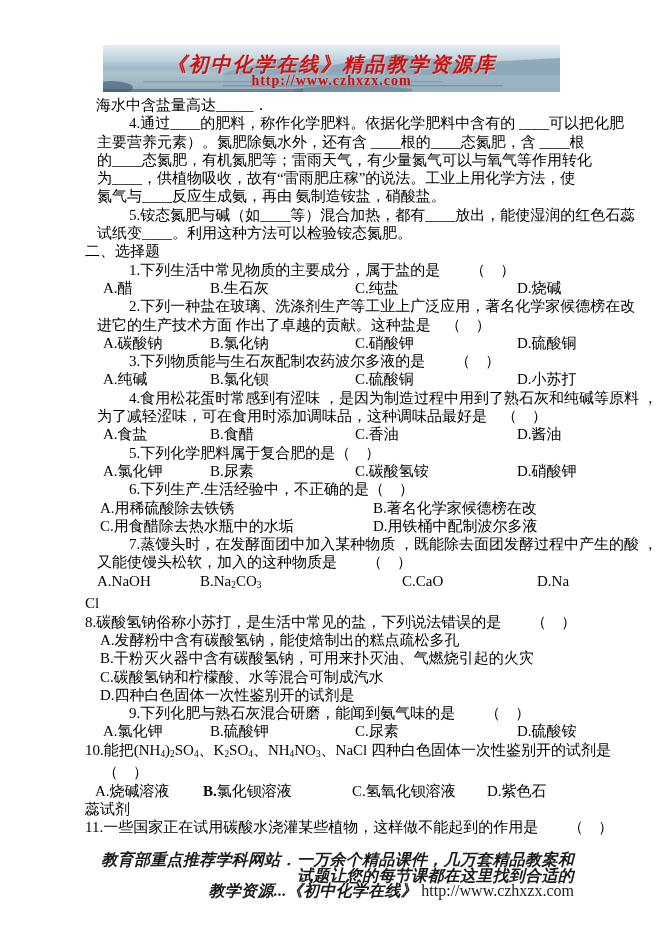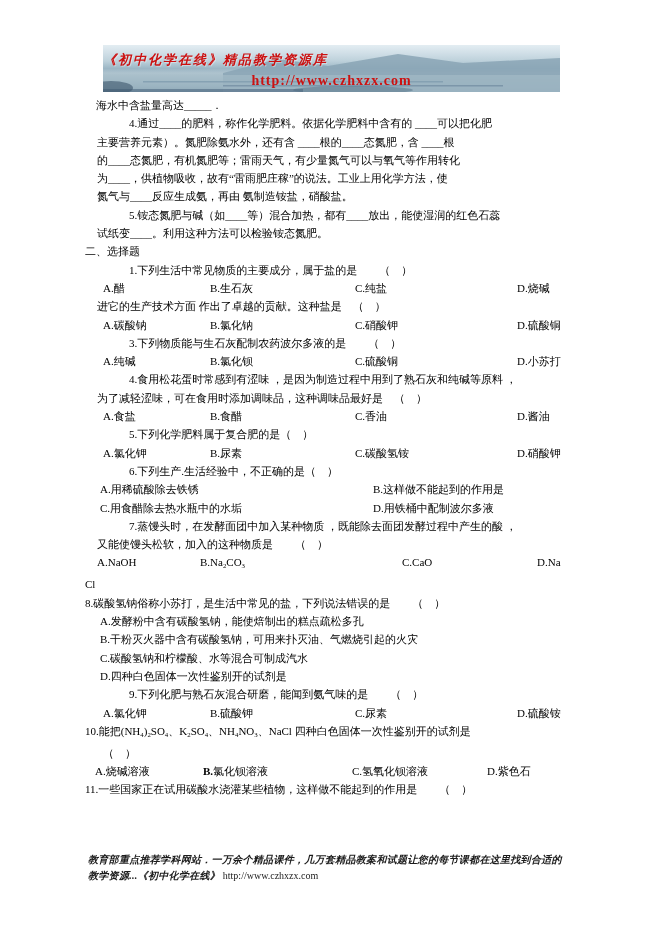--- a/index.html
+++ b/index.html
@@ -3,41 +3,41 @@
 <meta charset="utf-8">
 <style>
   html,body{margin:0;padding:0;background:#888;}
   .page{position:relative;width:661px;height:935px;background:#ffffff;overflow:hidden;
         font-family:"Liberation Serif","DejaVu Serif",serif;color:#000;}
   
   .banner{position:absolute;left:103px;top:45px;width:457px;height:47px;overflow:hidden;
           background:linear-gradient(180deg,#e3edf2 0%,#d2e0e8 16%,#bdd1db 34%,#9cb6c5 50%,
                      #aec3ce 60%,#9db6c3 74%,#8aa6b6 88%,#7292a5 100%);}
   .banner svg{position:absolute;left:0;top:0;width:100%;height:100%;}
-  .banner-title{position:absolute;left:0;top:6px;width:100%;text-align:left;
-          font-weight:bold;font-style:italic;font-size:13px;letter-spacing:2px;
+  .banner-title{position:absolute;left:0;top:6px;width:100%;text-align:center;
+          font-weight:bold;font-style:italic;font-size:20px;letter-spacing:2px;
           text-shadow:1px 1px 0 rgba(255,255,255,0.35);}
   .banner-url{position:absolute;left:0;top:28px;width:100%;text-align:center;
           font-weight:bold;font-size:14px;letter-spacing:1px;}
   
-  .content{position:absolute;left:85px;top:96px;width:494px;font-size:11px;line-height:18.3px;}
+  .content{position:absolute;left:85px;top:96px;width:494px;font-size:15px;line-height:18.3px;}
   .ln{white-space:nowrap;}
   .ind{padding-left:11px;}
   .q{padding-left:4px;margin-left:40px;}
   .cont{padding-left:12px;}
   .paren{padding-left:18px;}
   .optline{padding-left:15px;}
   .opts4{display:grid;grid-template-columns:107px 145px 162px auto;padding-left:18px;}
   .opts4b{display:grid;grid-template-columns:103px 202px 135px auto;padding-left:12px;}
   .opts4c{display:grid;grid-template-columns:108px 149px 135px auto;padding-left:10px;}
   .opts2{display:grid;grid-template-columns:273px auto;padding-left:15px;}
   sub{font-size:0.62em;vertical-align:-0.25em;}
   
-  .footer{position:absolute;left:88px;top:852px;width:486px;font-size:10px;line-height:15.5px;
-          font-style:italic;font-weight:bold;color:#1b1b1b;letter-spacing:0.3px;}
+  .footer{position:absolute;left:88px;top:852px;width:486px;font-size:16px;line-height:15.5px;
+          font-style:italic;font-weight:bold;color:#1b1b1b;letter-spacing:0.3px;text-align:right;}
   .footer .url{font-style:normal;font-weight:normal;letter-spacing:0;}
 </style>
 </head>
 <body>
 
 <div class="page">
 
   <div class="banner">
     <svg viewBox="0 0 457 47" preserveAspectRatio="none">
       <path d="M120,28 L175,14 L225,21 L295,9 L360,18 L457,13 L457,47 L120,47 Z" fill="#8aa5b5" opacity="0.85"></path>
@@ -68,20 +68,21 @@
     <div class="ln">二、选择题</div>
 
     <div class="ln q">1.下列生活中常见物质的主要成分，属于盐的是　　（　）</div>
     <div class="ln opts4">
       <span>A.醋</span>
       <span>B.生石灰</span>
       <span>C.纯盐</span>
       <span>D.烧碱</span>
     </div>
 
+    <div class="ln q">2.下列一种盐在玻璃、洗涤剂生产等工业上广泛应用，著名化学家候德榜在改</div>
     <div class="ln cont">进它的生产技术方面 作出了卓越的贡献。这种盐是　（　）</div>
     <div class="ln opts4">
       <span>A.碳酸钠</span>
       <span>B.氯化钠</span>
       <span>C.硝酸钾</span>
       <span>D.硫酸铜</span>
     </div>
 
     <div class="ln q">3.下列物质能与生石灰配制农药波尔多液的是　　（　）</div>
     <div class="ln opts4">
@@ -104,21 +105,21 @@
     <div class="ln opts4">
       <span>A.氯化钾</span>
       <span>B.尿素</span>
       <span>C.碳酸氢铵</span>
       <span>D.硝酸钾</span>
     </div>
 
     <div class="ln q">6.下列生产.生活经验中，不正确的是（　）</div>
     <div class="ln opts2">
       <span>A.用稀硫酸除去铁锈</span>
-      <span>B.这样做不能起到的作用是</span>
+      <span>B.著名化学家候德榜在改</span>
     </div>
     <div class="ln opts2">
       <span>C.用食醋除去热水瓶中的水垢</span>
       <span>D.用铁桶中配制波尔多液</span>
     </div>
 
     <div class="ln q">7.蒸馒头时，在发酵面团中加入某种物质 ，既能除去面团发酵过程中产生的酸 ，</div>
     <div class="ln cont">又能使馒头松软，加入的这种物质是　　（　）</div>
     <div class="ln opts4b">
       <span>A.NaOH</span>
@@ -143,20 +144,21 @@
     </div>
 
     <div class="ln">10.能把(NH<sub>4</sub>)<sub>2</sub>SO<sub>4</sub>、K<sub>2</sub>SO<sub>4</sub>、NH<sub>4</sub>NO<sub>3</sub>、NaCl 四种白色固体一次性鉴别开的试剂是</div>
     <div class="ln paren">（　）</div>
     <div class="ln opts4c">
       <span>A.烧碱溶液</span>
       <span><b>B.</b>氯化钡溶液</span>
       <span>C.氢氧化钡溶液</span>
       <span>D.紫色石</span>
     </div>
+    <div class="ln">蕊试剂</div>
 
     <div class="ln">11.一些国家正在试用碳酸水浇灌某些植物，这样做不能起到的作用是　　（　）</div>
 
   </div>
 
   <div class="footer">
     <div>教育部重点推荐学科网站．一万余个精品课件，几万套精品教案和试题让您的每节课都在这里找到合适的</div>
     <div>
       <span>教学资源...《初中化学在线》</span>
       <span class="url">http://www.czhxzx.com</span>

